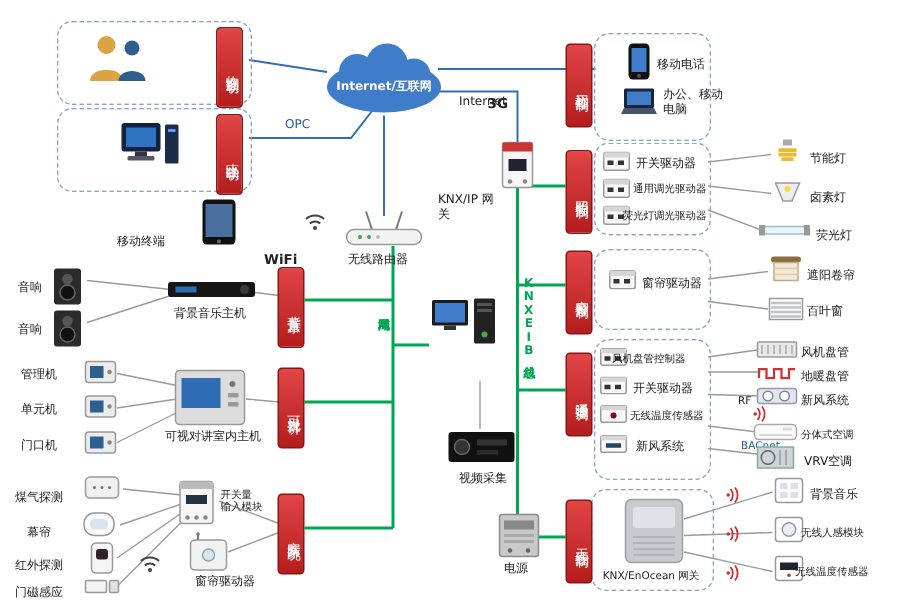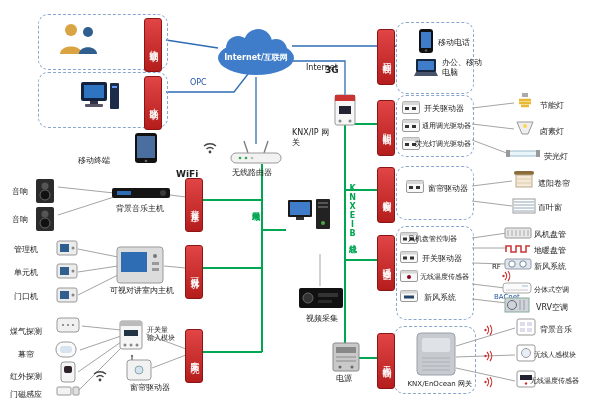--- a/index.html
+++ b/index.html
@@ -508,21 +508,21 @@
   </div>
   <div class="lbl" style="left:536px;top:303px">VRV空调</div>
 
   <div class="icon" style="left:416px;top:332px">
     <svg width="40" height="44">
         <rect x="1" y="1" width="38" height="42" rx="4" fill="#c7cbd0" stroke="#9aa0a8"></rect>
         <rect x="6" y="6" width="28" height="14" rx="2" fill="#dfe3e8"></rect>
         <path d="M6 26h28M6 30h28M6 34h28M6 38h28" stroke="#aab0b8"></path>
       </svg>
   </div>
-  <div class="lbl f7" style="left:396px;top:380px;width:76px;text-align:right">KNX/EnOcean 网关</div>
+  <div class="lbl f7" style="left:396px;top:380px;width:76px;text-align:center">KNX/EnOcean 网关</div>
 
   <div class="icon" style="left:484px;top:324px">
     <svg width="12" height="12" viewBox="0 0 12 12">
         <g fill="none" stroke="#d03030" stroke-width="1.2">
           <path d="M3 2a6 6 0 0 1 0 8"></path>
           <path d="M6 1a8 8 0 0 1 0 10"></path>
         </g>
         <circle cx="1.5" cy="6" r="1.2" fill="#d03030"></circle>
       </svg>
   </div>

